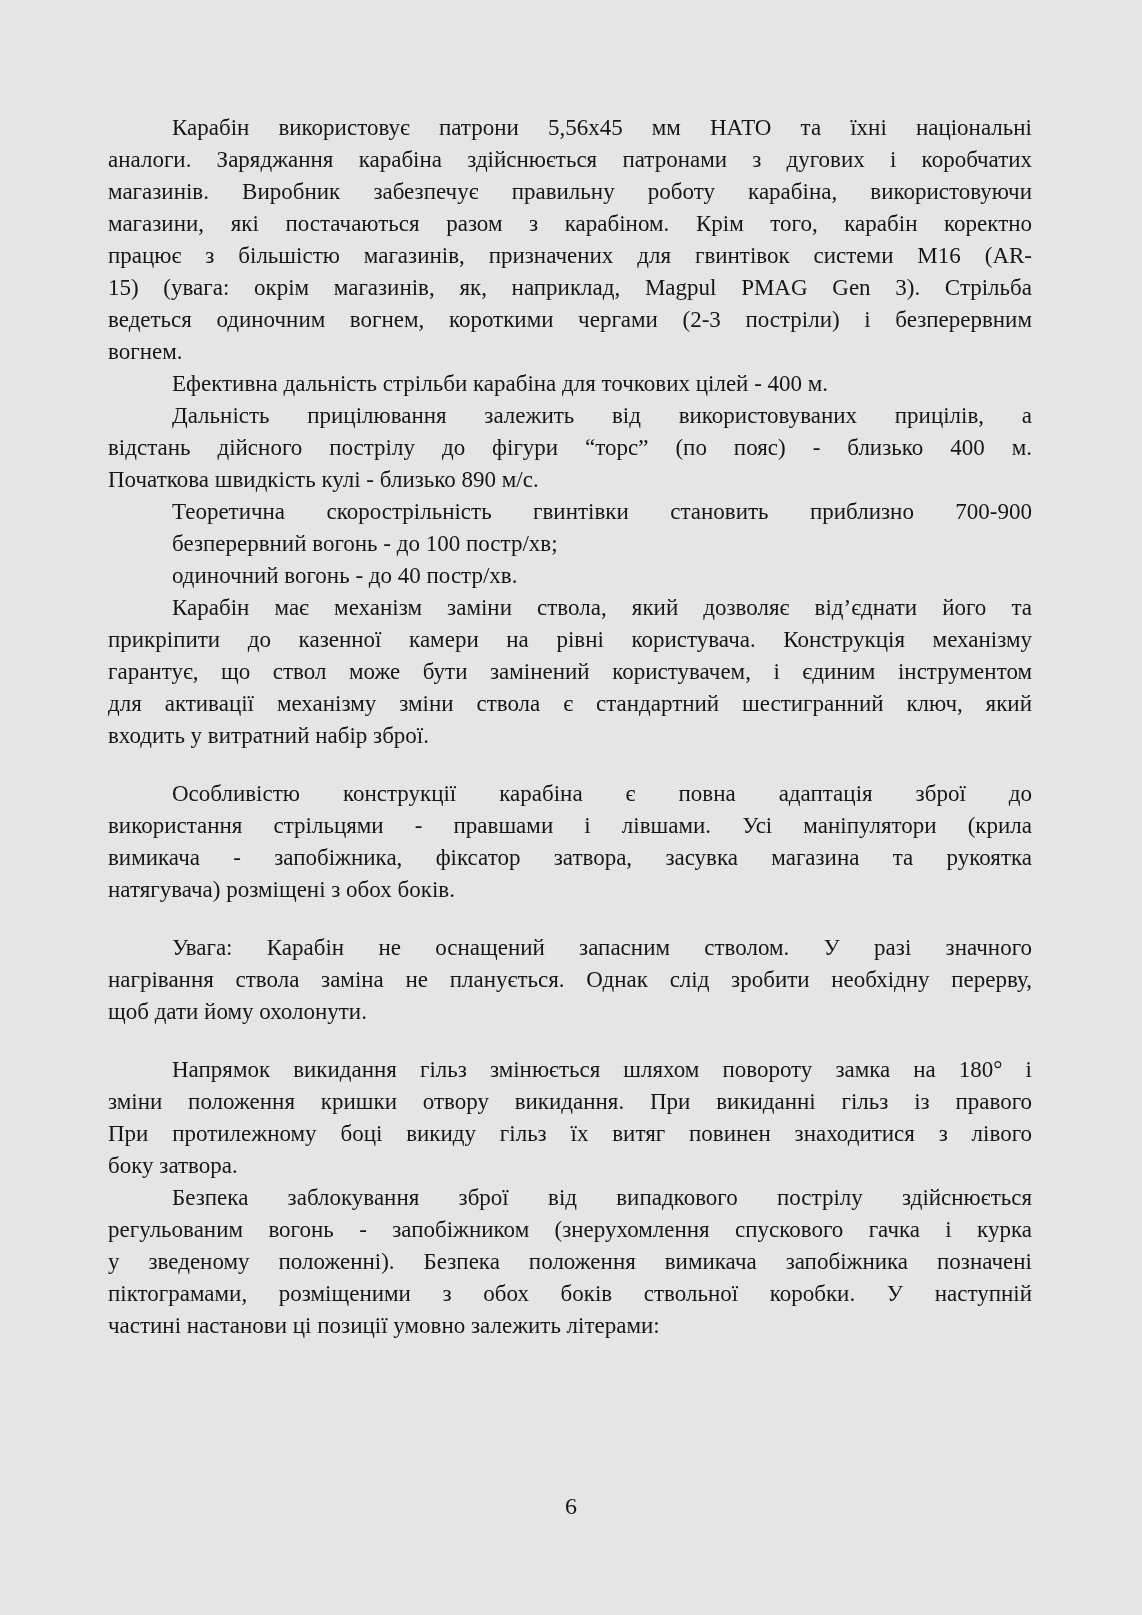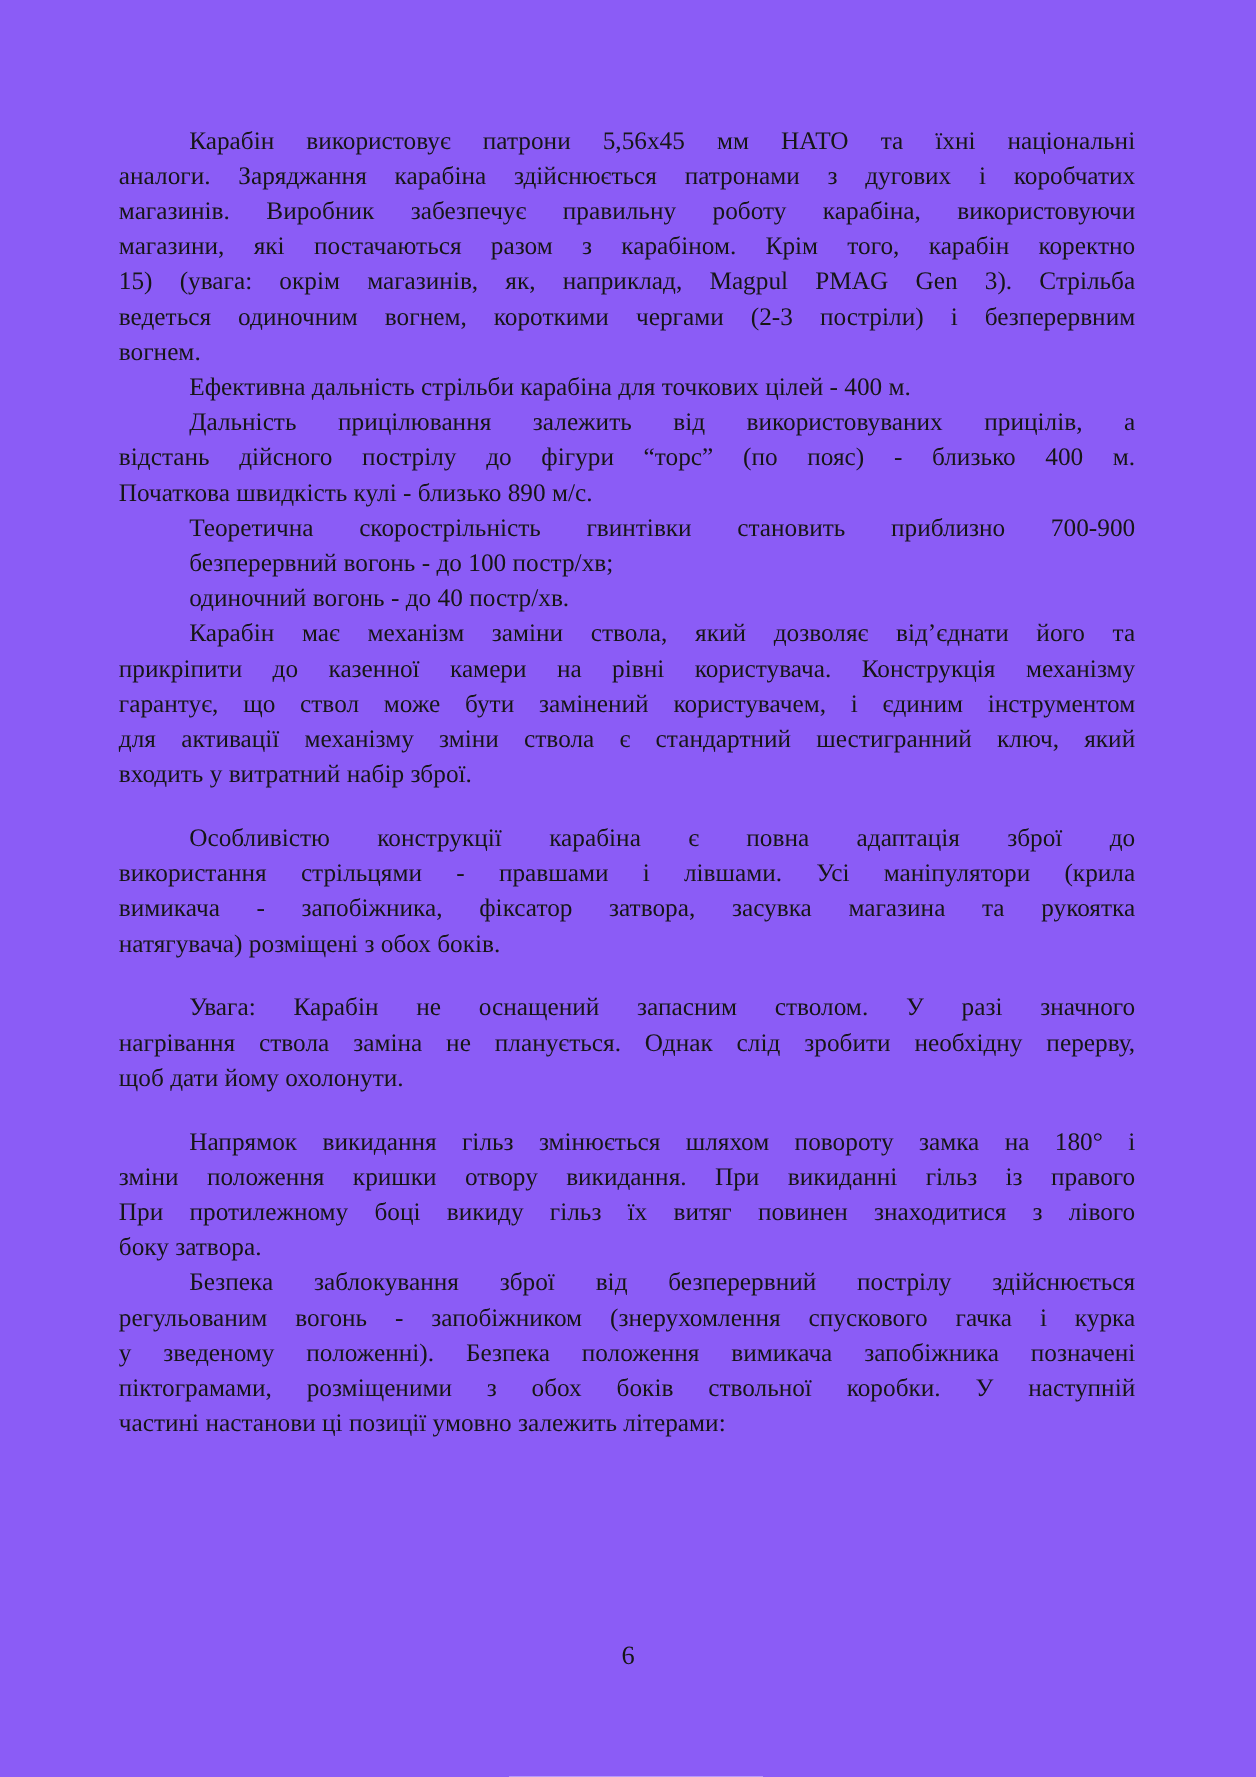--- a/index.html
+++ b/index.html
@@ -11,21 +11,21 @@
     width: 1142px;
     height: 1615px;
     position: relative;
     font-family: "Liberation Serif", "DejaVu Serif", serif;
     color: #161616;
     overflow: hidden;
   }
   .page {
     position: absolute;
     inset: 0;
-    background: #8b5cf6;
+    background: #e5e5e5;
   }
   .content {
     position: absolute;
     top: 112px;
     left: 108px;
     width: 924px;
     font-size: 23px;
     line-height: 32px;
   }
   .para {
@@ -60,20 +60,21 @@
 </head>
 <body>
 
 <div class="page">
   <main class="content">
       <p class="para">
         <span class="line first">Карабін використовує патрони 5,56х45 мм НАТО та їхні національні</span>
         <span class="line">аналоги. Заряджання карабіна здійснюється патронами з дугових і коробчатих</span>
         <span class="line">магазинів. Виробник забезпечує правильну роботу карабіна, використовуючи</span>
         <span class="line">магазини, які постачаються разом з карабіном. Крім того, карабін коректно</span>
+        <span class="line">працює з більшістю магазинів, призначених для гвинтівок системи М16 (AR-</span>
         <span class="line">15) (увага: окрім магазинів, як, наприклад, Magpul PMAG Gen 3). Стрільба</span>
         <span class="line">ведеться одиночним вогнем, короткими чергами (2-3 постріли) і безперервним</span>
         <span class="line last">вогнем.</span>
       </p>
       <p class="para">
         <span class="line first last">Ефективна дальність стрільби карабіна для точкових цілей - 400 м.</span>
       </p>
       <p class="para">
         <span class="line first">Дальність прицілювання залежить від використовуваних прицілів, а</span>
         <span class="line">відстань дійсного пострілу до фігури “торс” (по пояс) - близько 400 м.</span>
@@ -106,21 +107,21 @@
         <span class="line">нагрівання ствола заміна не планується. Однак слід зробити необхідну перерву,</span>
         <span class="line last">щоб дати йому охолонути.</span>
       </p>
       <p class="para gap">
         <span class="line first">Напрямок викидання гільз змінюється шляхом повороту замка на 180° і</span>
         <span class="line">зміни положення кришки отвору викидання. При викиданні гільз із правого</span>
         <span class="line">При протилежному боці викиду гільз їх витяг повинен знаходитися з лівого</span>
         <span class="line last">боку затвора.</span>
       </p>
       <p class="para">
-        <span class="line first">Безпека заблокування зброї від безперервний пострілу здійснюється</span>
+        <span class="line first">Безпека заблокування зброї від випадкового пострілу здійснюється</span>
         <span class="line">регульованим вогонь - запобіжником (знерухомлення спускового гачка і курка</span>
         <span class="line">у зведеному положенні). Безпека положення вимикача запобіжника позначені</span>
         <span class="line">піктограмами, розміщеними з обох боків ствольної коробки. У наступній</span>
         <span class="line last">частині настанови ці позиції умовно залежить літерами:</span>
       </p>
     </main>
   <footer class="page-number-wrap">
     <span>6</span>
   </footer>
 </div>

